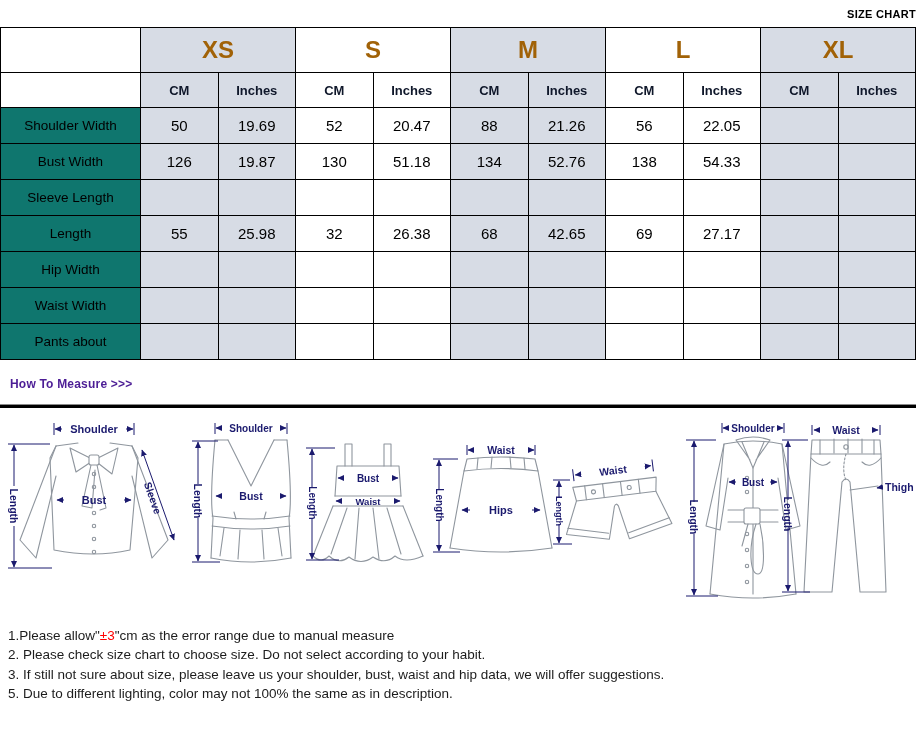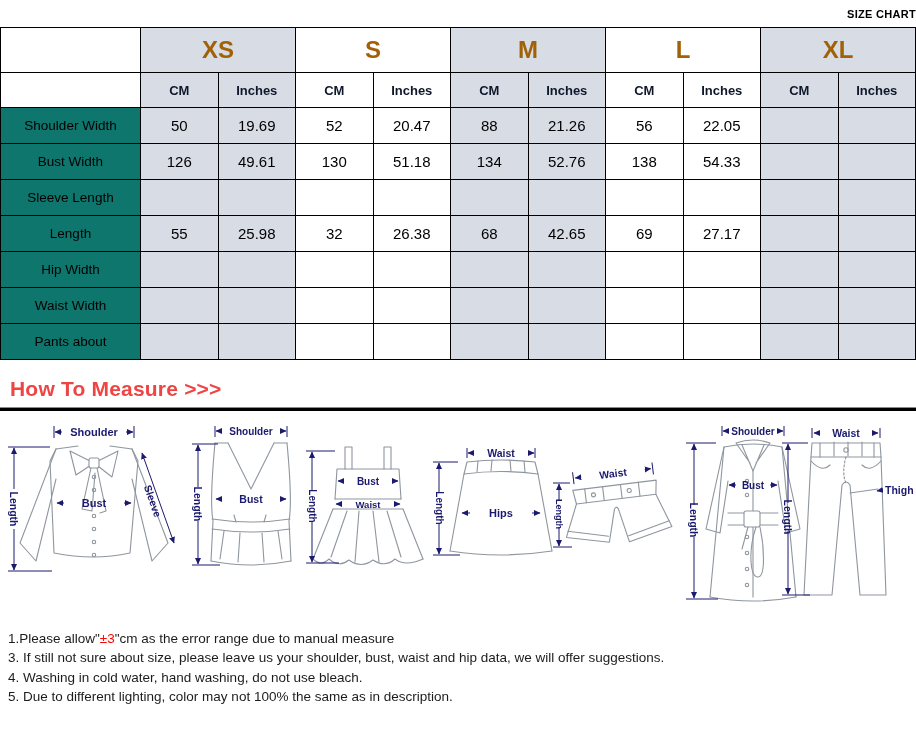--- a/index.html
+++ b/index.html
@@ -21,22 +21,22 @@
   .size-h { font-size: 24px; font-weight: bold; color: #a16207; font-family: "Liberation Sans", sans-serif; }
   tr.unit-row { height: 35px; }
   .unit { font-size: 13px; font-weight: bold; color: #0f172a; }
   .corner { background: #fff; }
   tbody tr { height: 36px; }
   td.row-label { font-size: 13.5px; font-weight: normal; background: #0f766e; }
   td.val { font-size: 15px; }
   .shade { background: #d7dce5; }
 
   .measure-head {
-    color: #ef4444; font-weight: bold; font-size: 21px;
-    padding: 17px 0 6px 10px; letter-spacing: 0.2px;
+    color: #4c1d95; font-weight: bold; font-size: 12px;
+    padding: 17px 0 13px 10px; letter-spacing: 0.2px;
   }
   .divider { height: 4px; background: #000; border-top: 1px solid #8a8a8a; }
 
   .figures { position: relative; height: 212px; width: 777px; }
   .fig { position: absolute; }
   .g  { fill: none; stroke: #8f969e; stroke-width: 1.1; stroke-linecap: round; stroke-linejoin: round; }
   .gf { fill: #ffffff; stroke: #8f969e; stroke-width: 1.1; stroke-linejoin: round; }
   .dim { fill: none; stroke: #1b1a6e; stroke-width: 1; }
   .lbl { fill: #1b1a6e; font-weight: bold; font-family: "Liberation Sans", sans-serif; }
 
@@ -95,21 +95,21 @@
         <td class="val shade">88</td>
         <td class="val shade">21.26</td>
         <td class="val">56</td>
         <td class="val">22.05</td>
         <td class="val shade"></td>
         <td class="val shade"></td>
       </tr>
       <tr>
         <td class="row-label">Bust Width</td>
         <td class="val shade">126</td>
-        <td class="val shade">49.61</td>
+        <td class="val shade">19.87</td>
         <td class="val">130</td>
         <td class="val">51.18</td>
         <td class="val shade">134</td>
         <td class="val shade">52.76</td>
         <td class="val">138</td>
         <td class="val">54.33</td>
         <td class="val shade"></td>
         <td class="val shade"></td>
       </tr>
       <tr>
@@ -345,16 +345,16 @@
     <line class="dim" x1="8" y1="104" x2="8" y2="167" marker-end="url(#arw)"></line>
     <text class="lbl" font-size="10.5" text-anchor="middle" dominant-baseline="central" transform="rotate(90 8 90)" x="8" y="90">Length</text>
     <line class="dim" x1="103" y1="63" x2="97" y2="64" marker-end="url(#arw)"></line>
     <text class="lbl" font-size="10.5" text-anchor="start" x="105" y="67">Thigh</text>
   </svg>
 
 </div>
 
 <div class="notes">
   <div><span>1.Please allow"</span><span class="red">±3</span><span>"cm as the error range due to manual measure</span></div>
+  <div>2. Please check size chart to choose size. Do not select according to your habit.</div>
   <div>3. If still not sure about size, please leave us your shoulder, bust, waist and hip data, we will offer suggestions.</div>
-  <div>4. Washing in cold water, hand washing, do not use bleach.</div>
   <div>5. Due to different lighting, color may not 100% the same as in description.</div>
 </div>
 
 </body></html>

